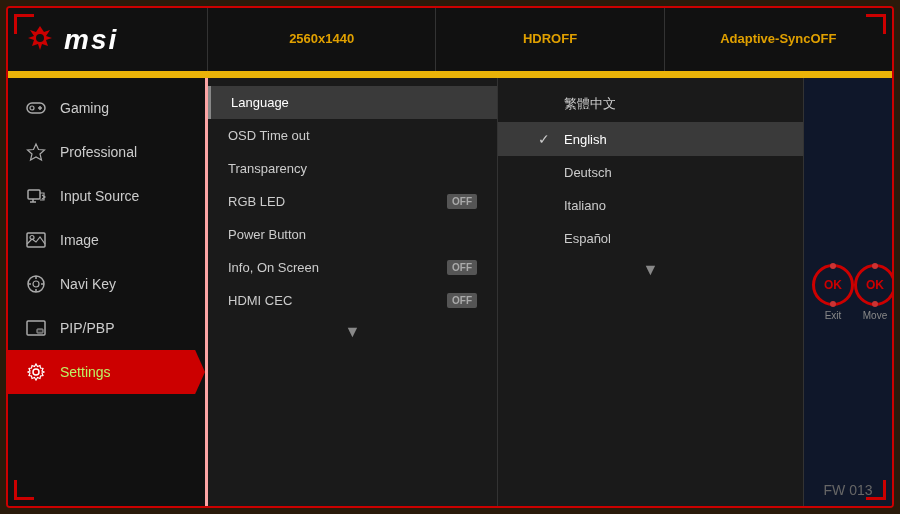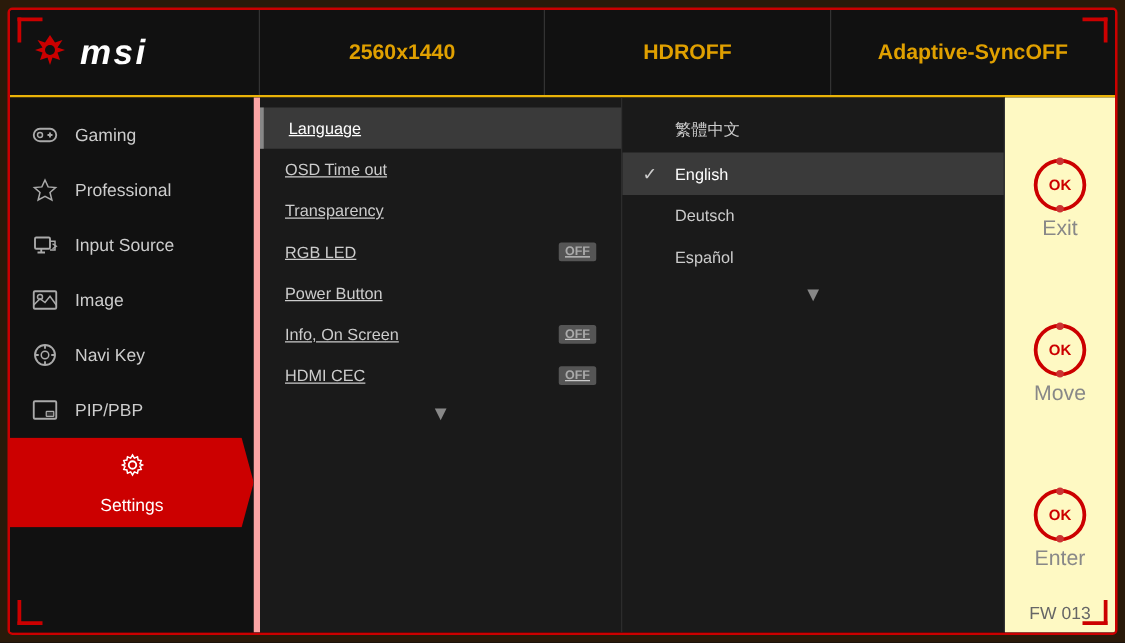--- a/index.html
+++ b/index.html
@@ -20,21 +20,21 @@
       background: #0d0d0d;
       overflow: hidden;
     }
 
     
     .header {
       display: flex;
       align-items: stretch;
       height: 70px;
       background: #111;
-      border-bottom: 2px solid #eab308;
+      border-bottom: 7px solid #eab308;
     }
 
     .logo-area {
       width: 200px;
       display: flex;
       align-items: center;
       padding: 0 16px;
       border-right: 1px solid #333;
       flex-shrink: 0;
     }
@@ -59,62 +59,61 @@
       align-items: stretch;
     }
 
     .header-stat {
       flex: 1;
       display: flex;
       align-items: center;
       justify-content: center;
       border-right: 1px solid #333;
       color: #e0a000;
-      font-size: 17px;
+      font-size: 13px;
       font-weight: bold;
       text-align: center;
       line-height: 1.3;
     }
 
     .header-stat:last-child {
       border-right: none;
     }
 
     
     .main-content {
       display: flex;
       height: calc(100% - 70px);
     }
 
     
     .sidebar {
       width: 200px;
       background: #111;
-      border-right: 5px solid #fca5a5;
+      border-right: 3px solid #fca5a5;
       display: flex;
       flex-direction: column;
       padding: 8px 0;
       flex-shrink: 0;
     }
 
     .sidebar-item {
       display: flex;
       align-items: center;
       padding: 10px 16px;
       color: #ccc;
       cursor: pointer;
       gap: 12px;
       font-size: 14px;
     }
 
     .sidebar-item.active {
       background: #cc0000;
-      color: #ffffff;
+      color: #bef264;
       clip-path: polygon(0 0, 95% 0, 100% 50%, 95% 100%, 0 100%);
-      flex-direction: column;
     }
 
     .sidebar-icon {
       width: 24px;
       height: 24px;
       display: flex;
       align-items: center;
       justify-content: center;
       flex-shrink: 0;
     }
@@ -131,21 +130,20 @@
     }
 
     .menu-item {
       display: flex;
       align-items: flex-end;
       justify-content: space-between;
       padding: 9px 20px;
       color: #ccc;
       font-size: 13px;
       cursor: pointer;
-      text-decoration: underline;
     }
 
     .menu-item.selected {
       background: #3a3a3a;
       color: #fff;
       border-left: 3px solid #888;
     }
 
     .toggle-badge {
       background: #555;
@@ -170,21 +168,21 @@
       background: #1a1a1a;
       display: flex;
       flex-direction: column;
       padding: 8px 0;
       border-right: 1px solid #333;
     }
 
     .lang-item {
       display: flex;
       align-items: center;
-      padding: 9px 16px;
+      padding: 9px 40px;
       color: #ccc;
       font-size: 13px;
       cursor: pointer;
       gap: 10px;
     }
 
     .lang-item.selected {
       background: #3a3a3a;
       color: #fff;
     }
@@ -199,23 +197,23 @@
       display: flex;
       justify-content: center;
       padding: 6px;
       color: #888;
       font-size: 16px;
     }
 
     
     .control-panel {
       width: 88px;
-      background: #fef9c3;
-      display: flex;
-      flex-direction: column;
+      background: #0f172a;
+      display: flex;
+      flex-direction: row;
       align-items: center;
       justify-content: space-around;
       padding: 16px 8px;
       flex-shrink: 0;
     }
 
     .control-btn {
       display: flex;
       flex-direction: column;
       align-items: center;
@@ -249,21 +247,21 @@
       position: absolute;
       width: 6px;
       height: 6px;
       background: #cc3333;
       border-radius: 50%;
       bottom: -4px;
     }
 
     .btn-label {
       color: #888;
-      font-size: 17px;
+      font-size: 10px;
     }
 
     .btn-ok {
       color: #cc0000;
       font-size: 12px;
       font-weight: bold;
     }
 
     .fw-label {
       color: #666;
@@ -457,20 +455,24 @@
       <div class="lang-item selected">
         <span class="checkmark">✓</span>
         <span>English</span>
       </div>
       <div class="lang-item">
         <span class="checkmark"></span>
         <span>Deutsch</span>
       </div>
       <div class="lang-item">
         <span class="checkmark"></span>
+        <span>Italiano</span>
+      </div>
+      <div class="lang-item">
+        <span class="checkmark"></span>
         <span>Español</span>
       </div>
       <div class="scroll-down-right">▼</div>
     </div>
 
     <div class="control-panel" style="position:relative;">
       <div class="control-btn">
         <div class="btn-ring">
           <span class="btn-ok">OK</span>
         </div>

